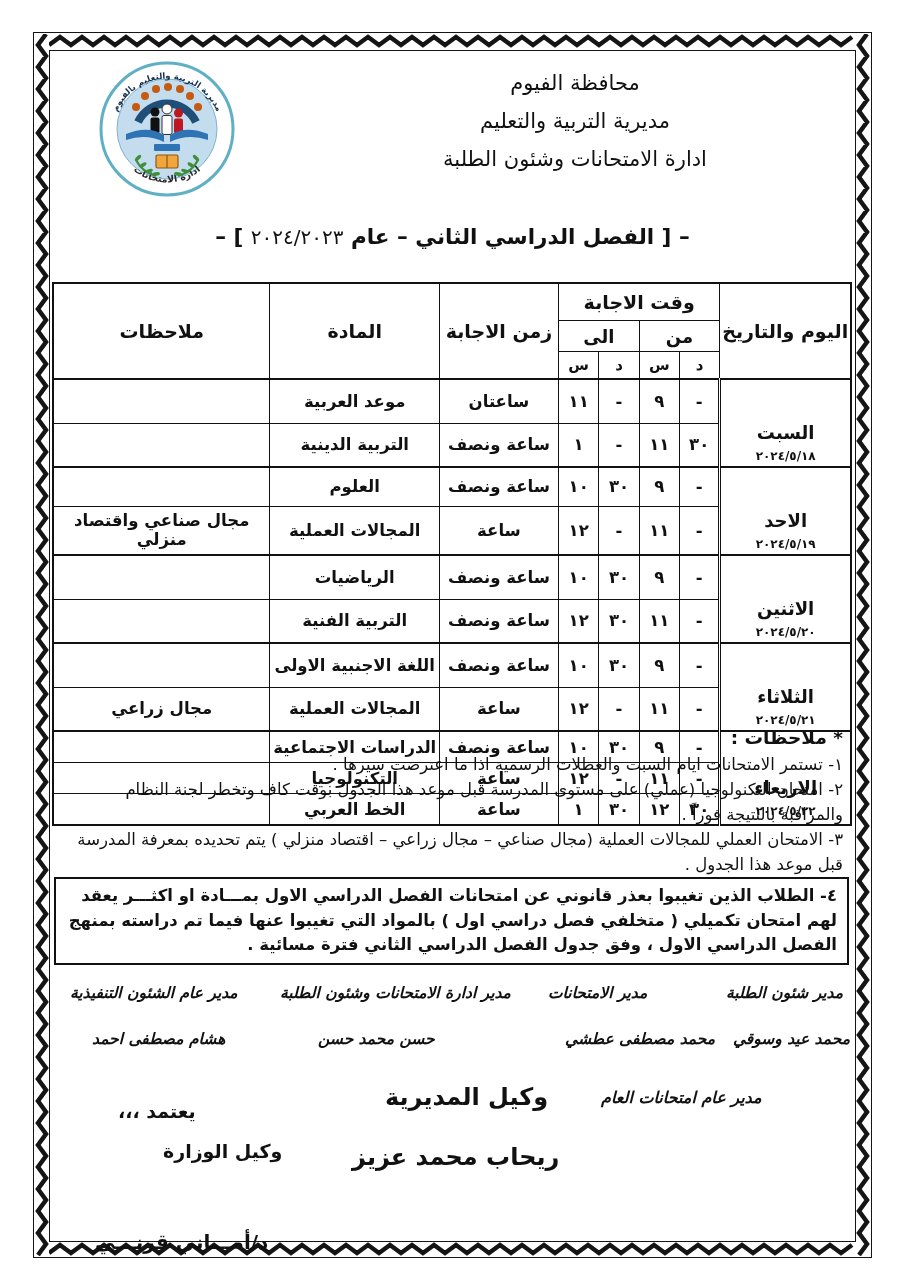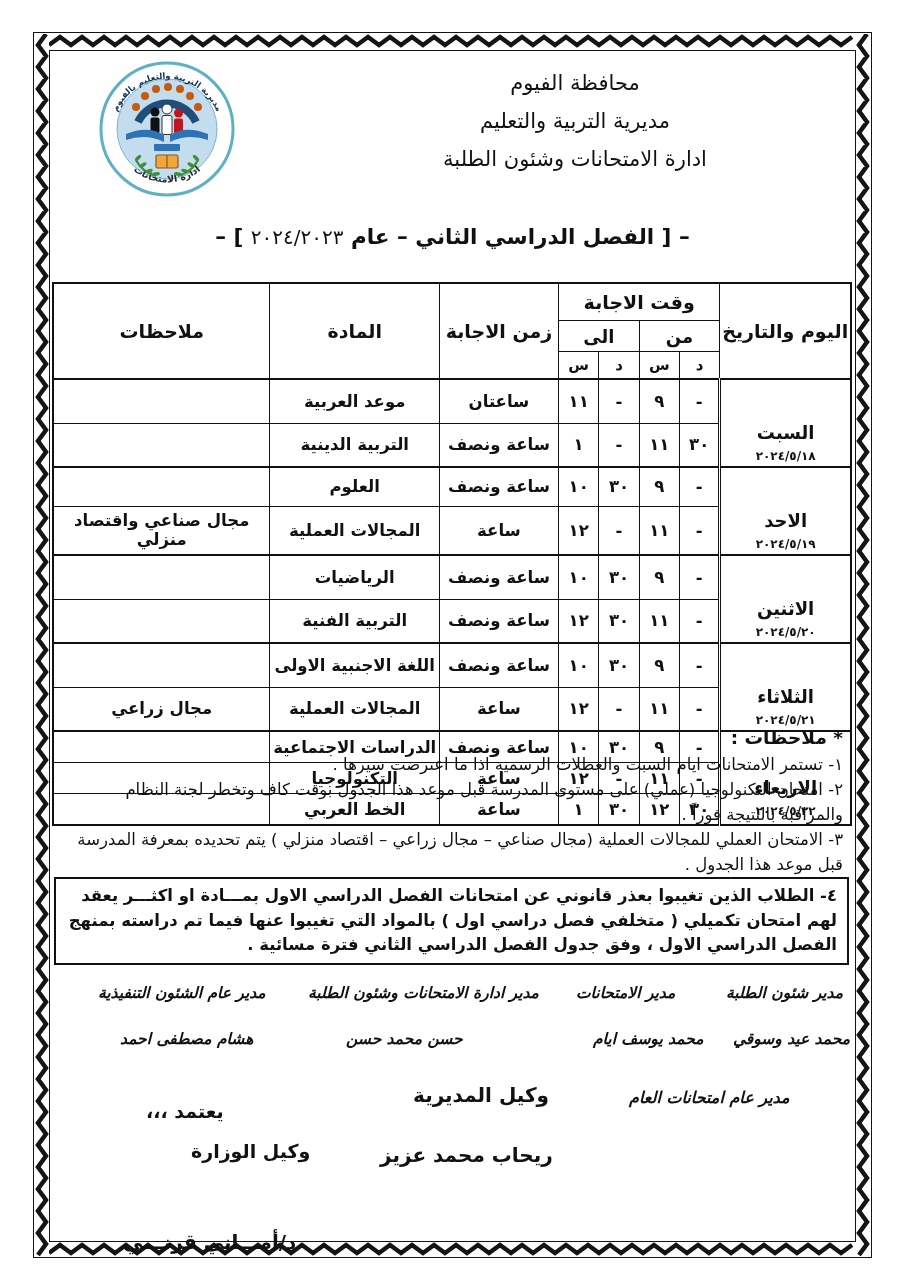--- a/index.html
+++ b/index.html
@@ -43,23 +43,23 @@
   td.dur-cell{font-size:15.5px;}
   
   .notes{position:absolute;top:724px;left:62px;right:62px;text-align:right;}
   .notes-heading{font-size:18.5px;font-weight:bold;line-height:28px;}
   .note-item{font-size:16.5px;font-weight:400;line-height:25px;}
   .boxed-note{
     position:absolute;top:877px;left:54px;right:56px;border:2px solid #111;
     padding:5px 10px;font-size:16.5px;font-weight:bold;line-height:24.5px;text-align:right;background:#fff;
   }
   
-  .abs{position:absolute;white-space:nowrap;margin-left:28px;}
+  .abs{position:absolute;white-space:nowrap;}
   .sig{font-style:italic;font-weight:bold;font-size:15.5px;}
-  .bold-naskh{font-weight:bold;font-size:20px;}
+  .bold-naskh{font-weight:bold;font-size:24px;}
 </style>
 </head>
 <body>
 
 <div class="page">
 
   <div class="frame-outer"></div>
   <div class="frame-inner"></div>
   <svg class="zz zz-top" width="807" height="14">
       <polyline points="0,11 11,3 22,11 33,3 44,11 55,3 66,11 77,3 88,11 99,3 110,11 121,3 132,11 143,3 154,11 165,3 176,11 187,3 198,11 209,3 220,11 231,3 242,11 253,3 264,11 275,3 286,11 297,3 308,11 319,3 330,11 341,3 352,11 363,3 374,11 385,3 396,11 407,3 418,11 429,3 440,11 451,3 462,11 473,3 484,11 495,3 506,11 517,3 528,11 539,3 550,11 561,3 572,11 583,3 594,11 605,3 616,11 627,3 638,11 649,3 660,11 671,3 682,11 693,3 704,11 715,3 726,11 737,3 748,11 759,3 770,11 781,3 792,11 803,3" fill="none" stroke="#151515" stroke-width="4.5" stroke-linejoin="miter"></polyline>
@@ -303,21 +303,21 @@
     <div class="note-item">٣- الامتحان العملي للمجالات العملية (مجال صناعي – مجال زراعي – اقتصاد منزلي ) يتم تحديده بمعرفة المدرسة قبل موعد هذا الجدول .</div>
   </div>
   <div class="boxed-note">٤- الطلاب الذين تغيبوا بعذر قانوني عن امتحانات الفصل الدراسي الاول بمـــادة او اكثـــر يعقد لهم امتحان تكميلي ( متخلفي فصل دراسي اول ) بالمواد التي تغيبوا عنها فيما تم دراسته بمنهج الفصل الدراسي الاول ، وفق جدول الفصل الدراسي الثاني فترة مسائية .</div>
 
   <span class="abs sig" style="top:984px;right:62px">مدير شئون الطلبة</span>
   <span class="abs sig" style="top:984px;left:548px">مدير الامتحانات</span>
   <span class="abs sig" style="top:984px;left:280px">مدير ادارة الامتحانات وشئون الطلبة</span>
   <span class="abs sig" style="top:984px;left:70px">مدير عام الشئون التنفيذية</span>
 
   <span class="abs sig" style="top:1030px;right:55px">محمد عيد وسوقي</span>
-  <span class="abs sig" style="top:1030px;left:565px">محمد يوسف ايام</span>
+  <span class="abs sig" style="top:1030px;left:565px">محمد مصطفى عطشي</span>
   <span class="abs sig" style="top:1030px;left:318px">حسن محمد حسن</span>
   <span class="abs sig" style="top:1030px;left:92px">هشام مصطفى احمد</span>
 
   <span class="abs sig" style="top:1088px;left:601px;font-size:16px">مدير عام امتحانات العام</span>
   <span class="abs bold-naskh" style="top:1083px;left:385px">وكيل المديرية</span>
   <span class="abs bold-naskh" style="top:1100px;left:118px;font-size:19px">يعتمد ،،،</span>
   <span class="abs bold-naskh" style="top:1143px;left:352px">ريحاب  محمد عزيز</span>
   <span class="abs bold-naskh" style="top:1140px;left:163px;font-size:19px">وكيل الوزارة</span>
   <span class="abs bold-naskh" style="top:1230px;left:95px;font-size:20px">د/أمـــاني قرنـــي</span>
 

